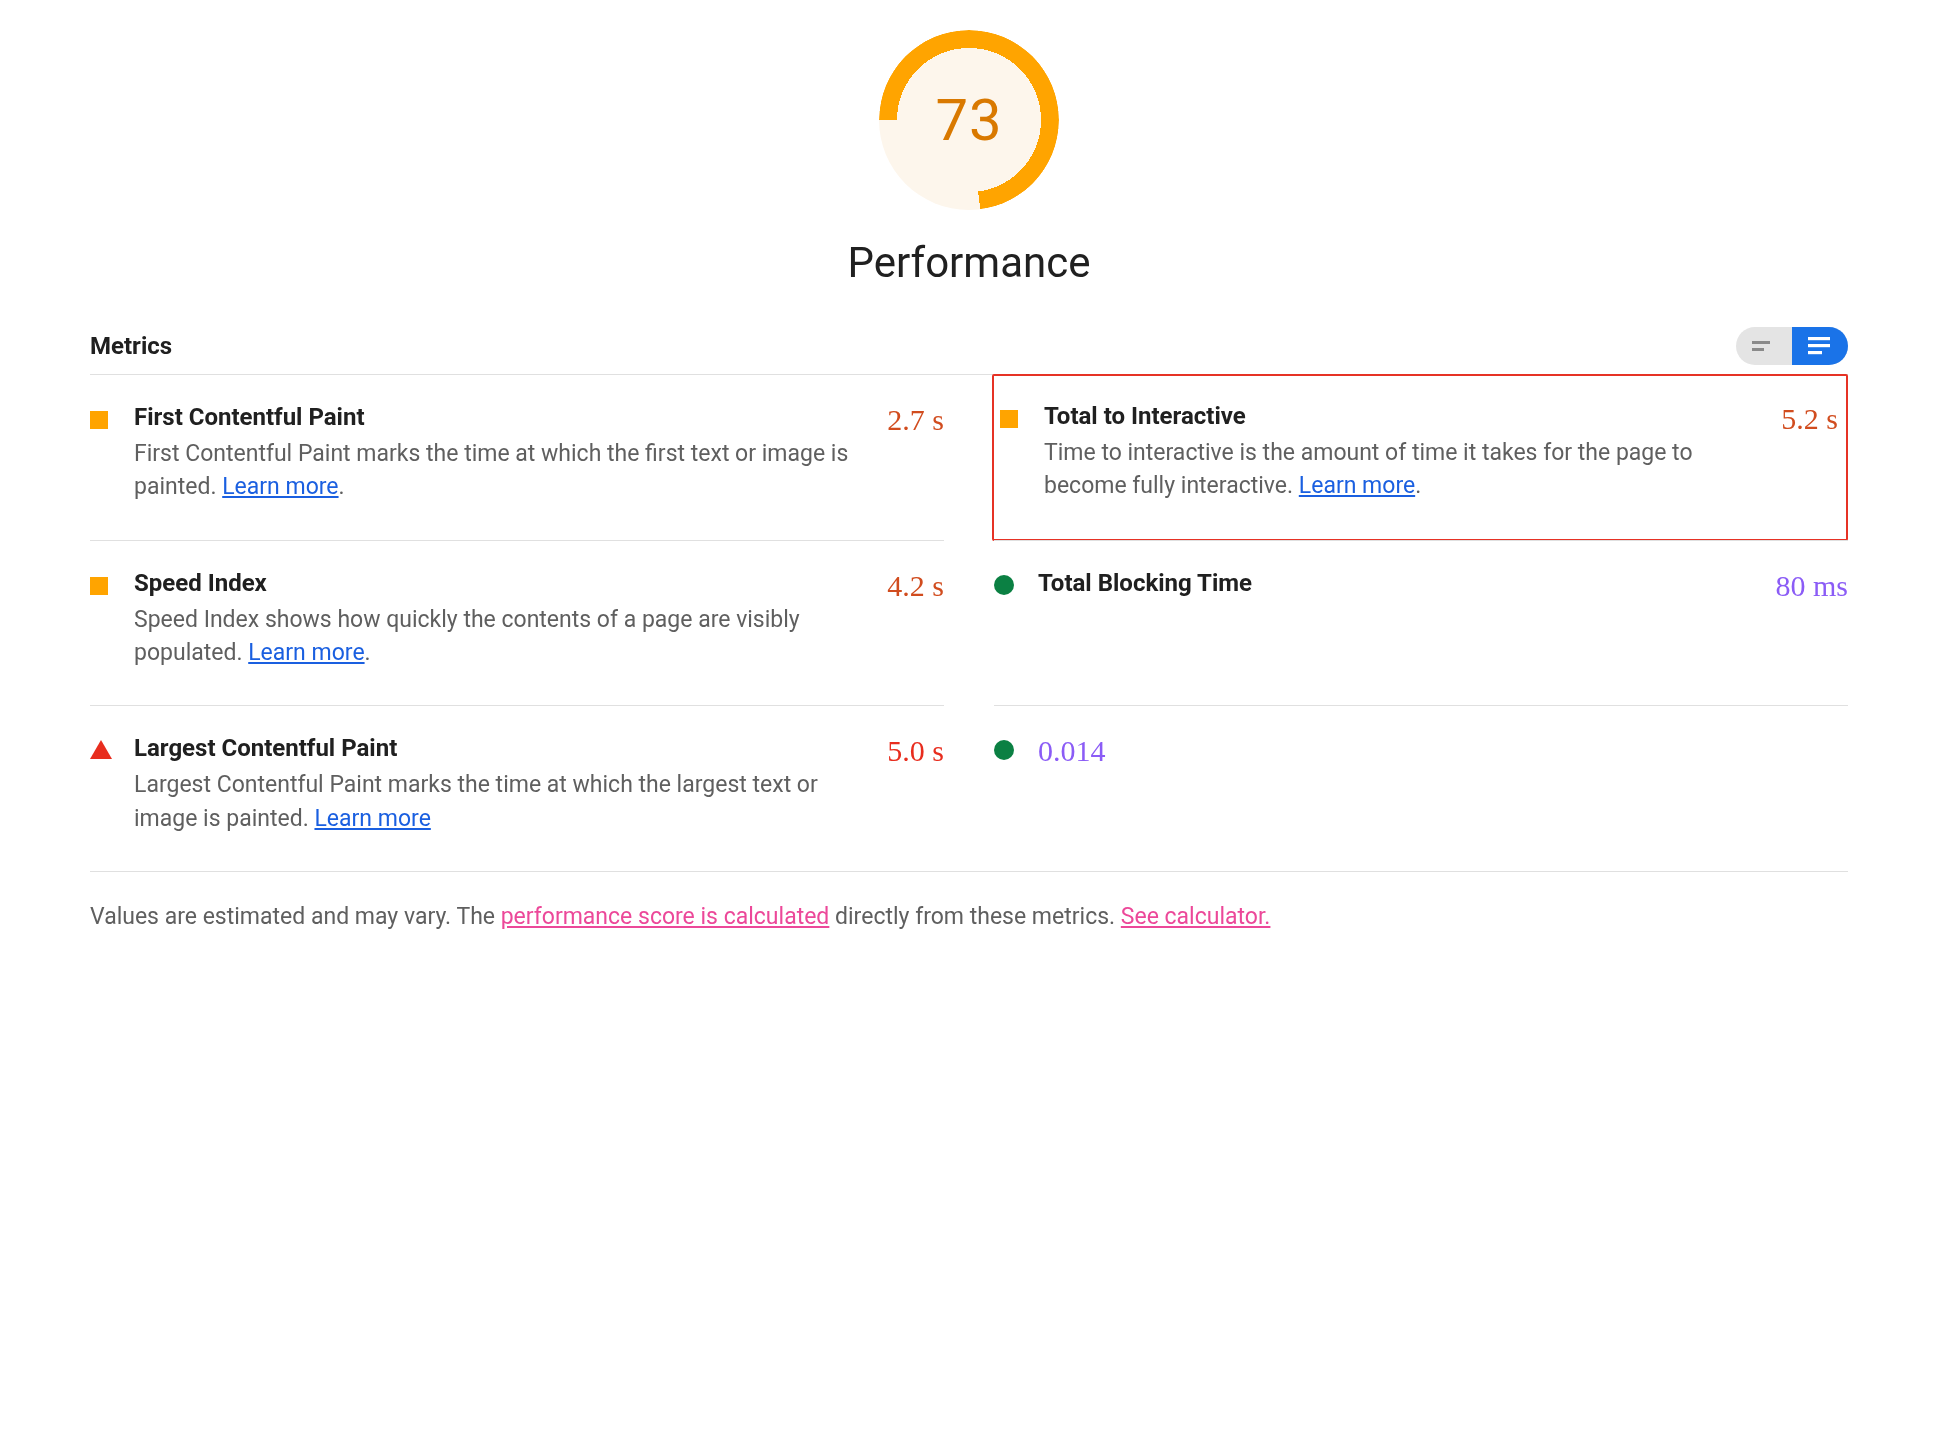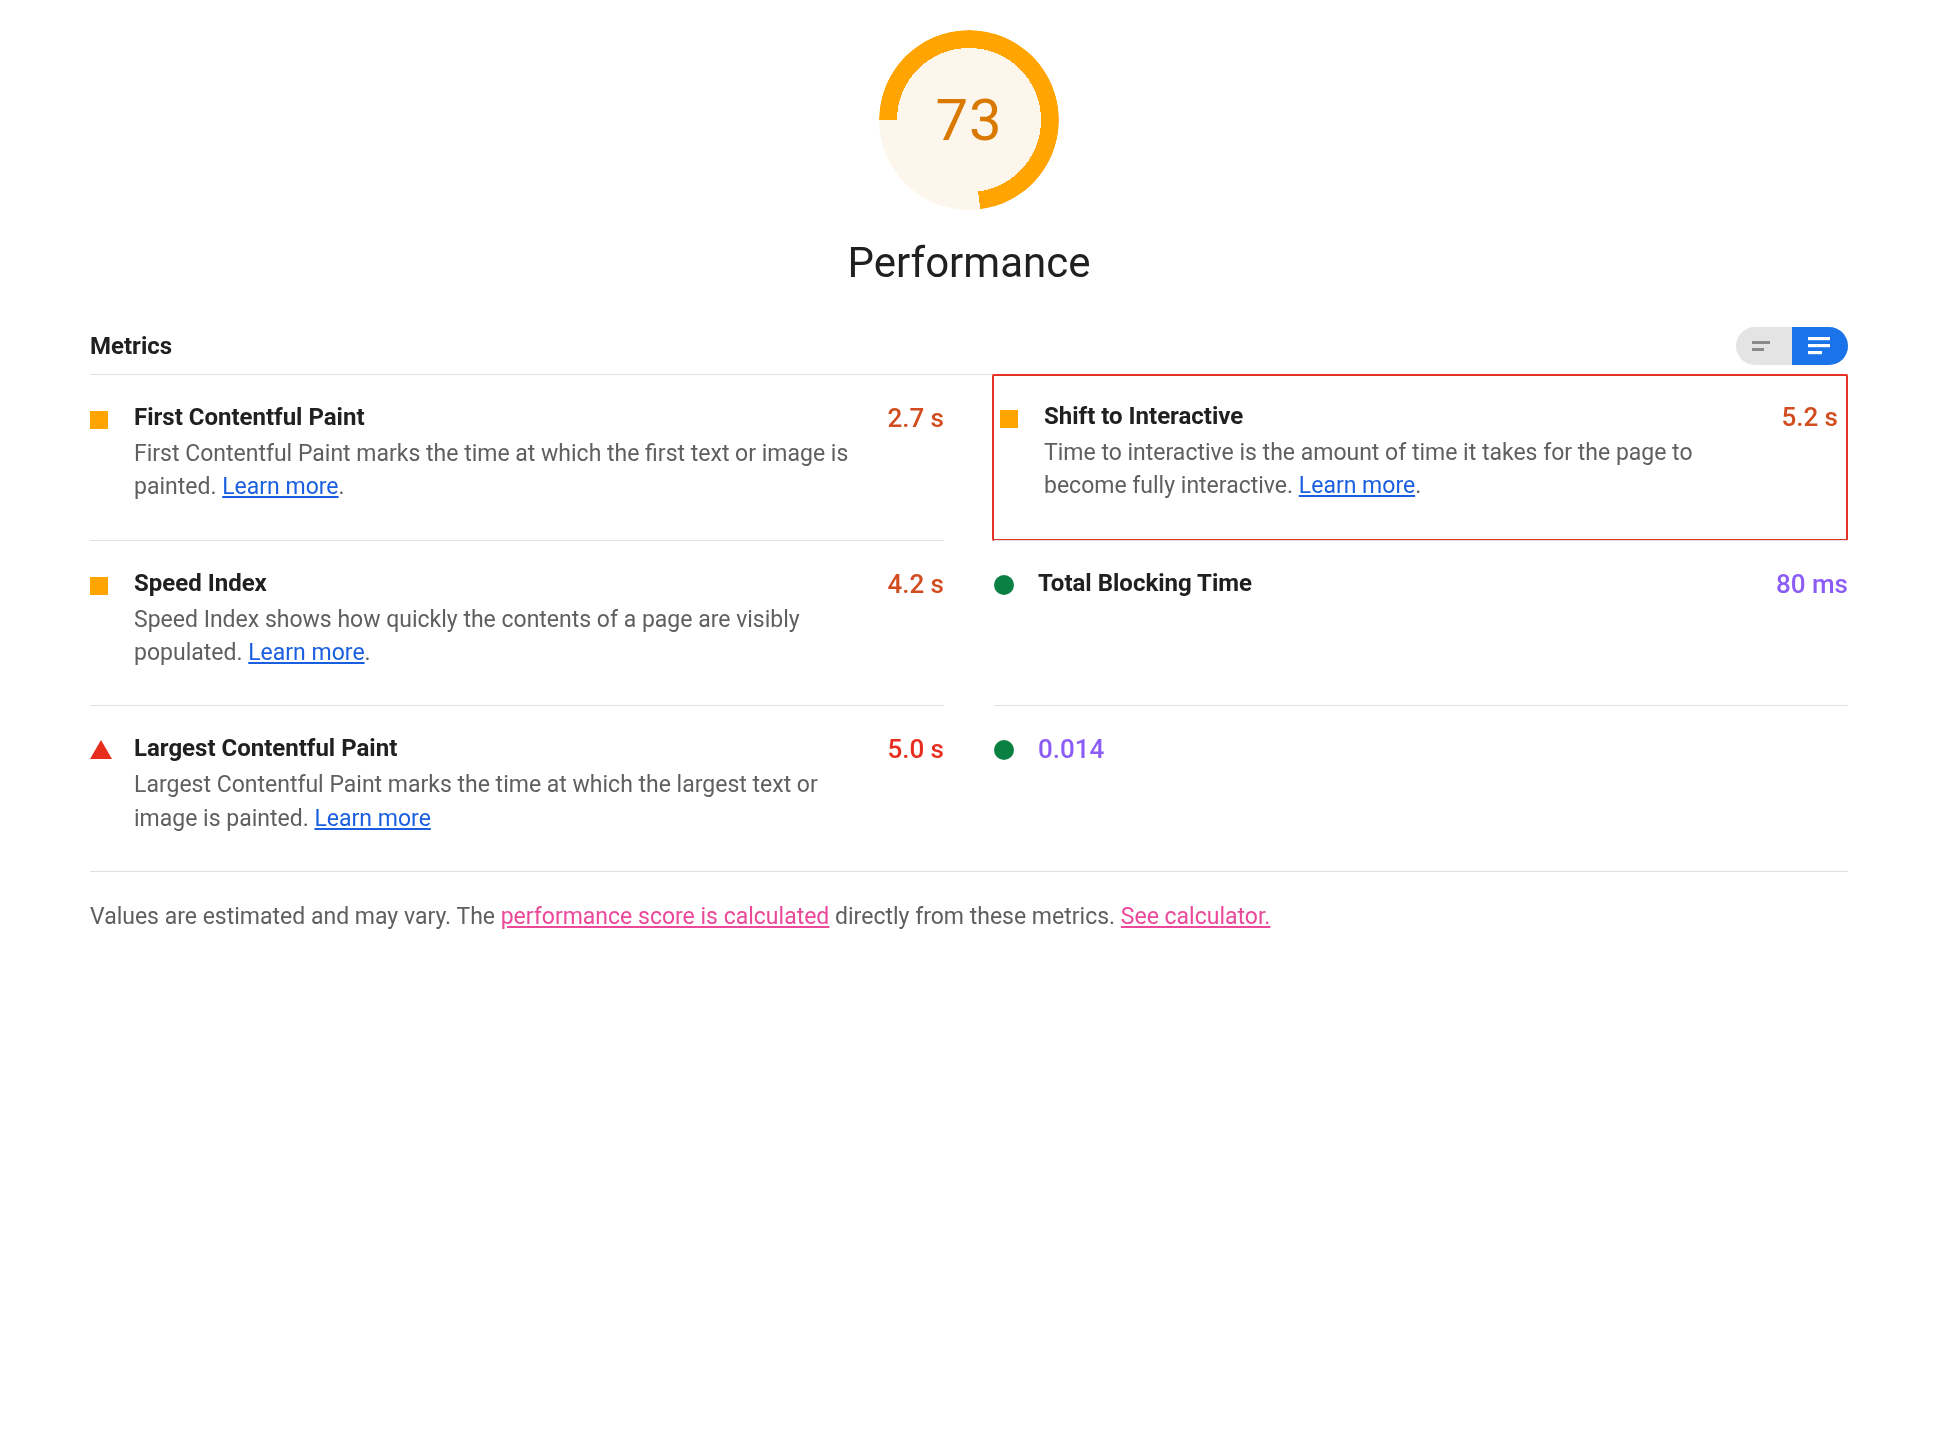--- a/index.html
+++ b/index.html
@@ -134,23 +134,24 @@
     color: #5f5f5f;
     line-height: 1.45;
   }
   .metric-learn {
     color: #1a5fe0;
     text-decoration: underline;
     cursor: pointer;
   }
   .metric-value {
     flex: 0 0 auto;
-    font-size: 26px;
+    font-size: 30px;
     font-weight: 500;
     white-space: nowrap;
+    font-family: Liberation Serif, serif;
   }
   .val-orange { color: #d14c1e; }
   .val-red { color: #e82d1e; }
   .val-green { color: #8b5cf6; }
 
   .icon-square-orange { width:18px;height:18px;background:#ffa400; margin-top:4px; }
   .icon-triangle-red {
     width: 0; height: 0;
     border-left: 11px solid transparent;
     border-right: 11px solid transparent;
@@ -217,21 +218,21 @@
         </div>
       </div>
       <div class="metric-value val-orange">2.7 s</div>
     </div>
 
     <div class="metric no-top-border highlight">
       <div class="metric-icon">
           <div class="icon-square-orange"></div>
         </div>
       <div class="metric-body">
-        <div class="metric-name">Shift to Interactive</div>
+        <div class="metric-name">Total to Interactive</div>
         <div class="metric-desc">
           <span>Time to interactive is the amount of time it takes for the page to become fully interactive.</span>
           <span> </span><span class="metric-learn">Learn more</span><span>.</span>
         </div>
       </div>
       <div class="metric-value val-orange">5.2 s</div>
     </div>
 
     <div class="metric">
       <div class="metric-icon">

